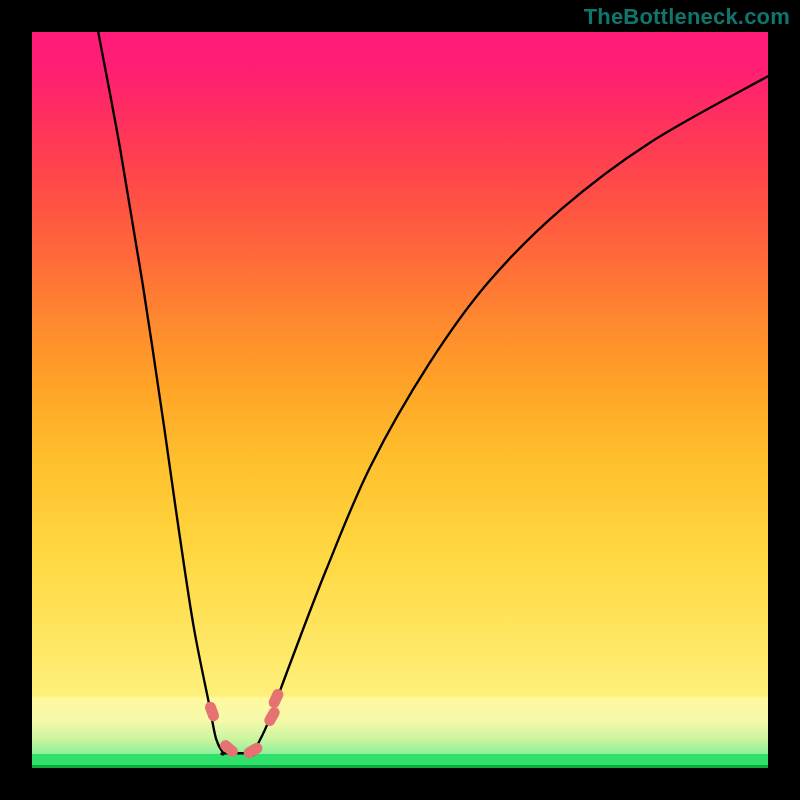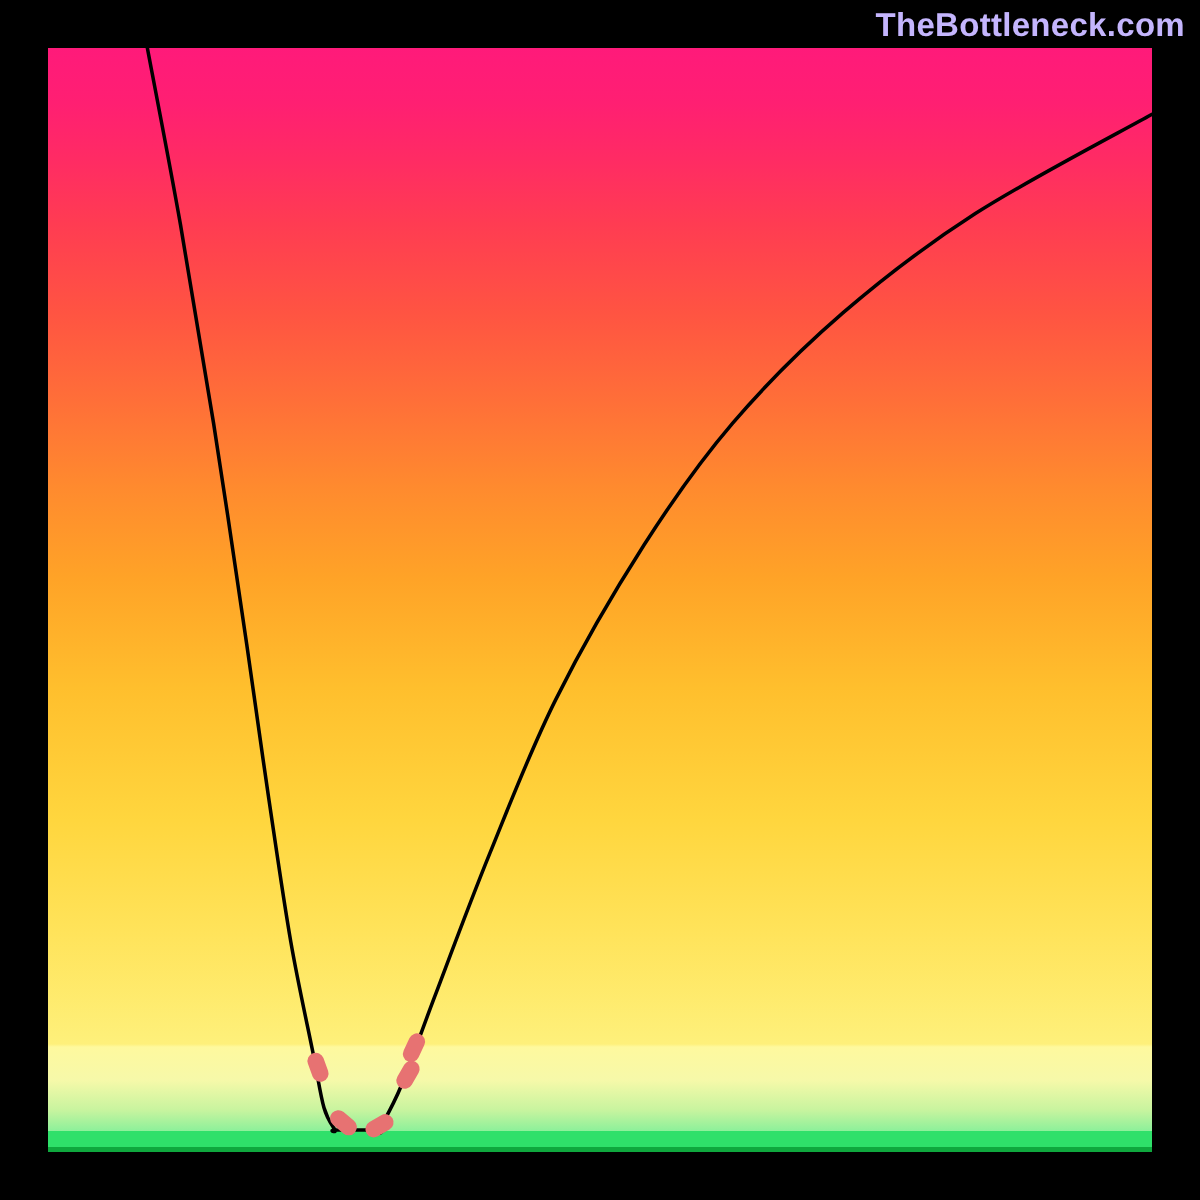--- a/index.html
+++ b/index.html
@@ -16,21 +16,21 @@
     height: 800px;
     background: #000;
   }
   .watermark {
     position: absolute;
     top: 4px;
     right: 10px;
     font-family: Arial, Helvetica, sans-serif;
     font-size: 22px;
     font-weight: 600;
-    color: #c4b5fd;
+    color: #0f766e;
     letter-spacing: 0.2px;
     z-index: 40;
   }
   .plot-outer {
     position: absolute;
     left: 32px;
     top: 32px;
     width: 736px;
     height: 736px;
     background: #000;

